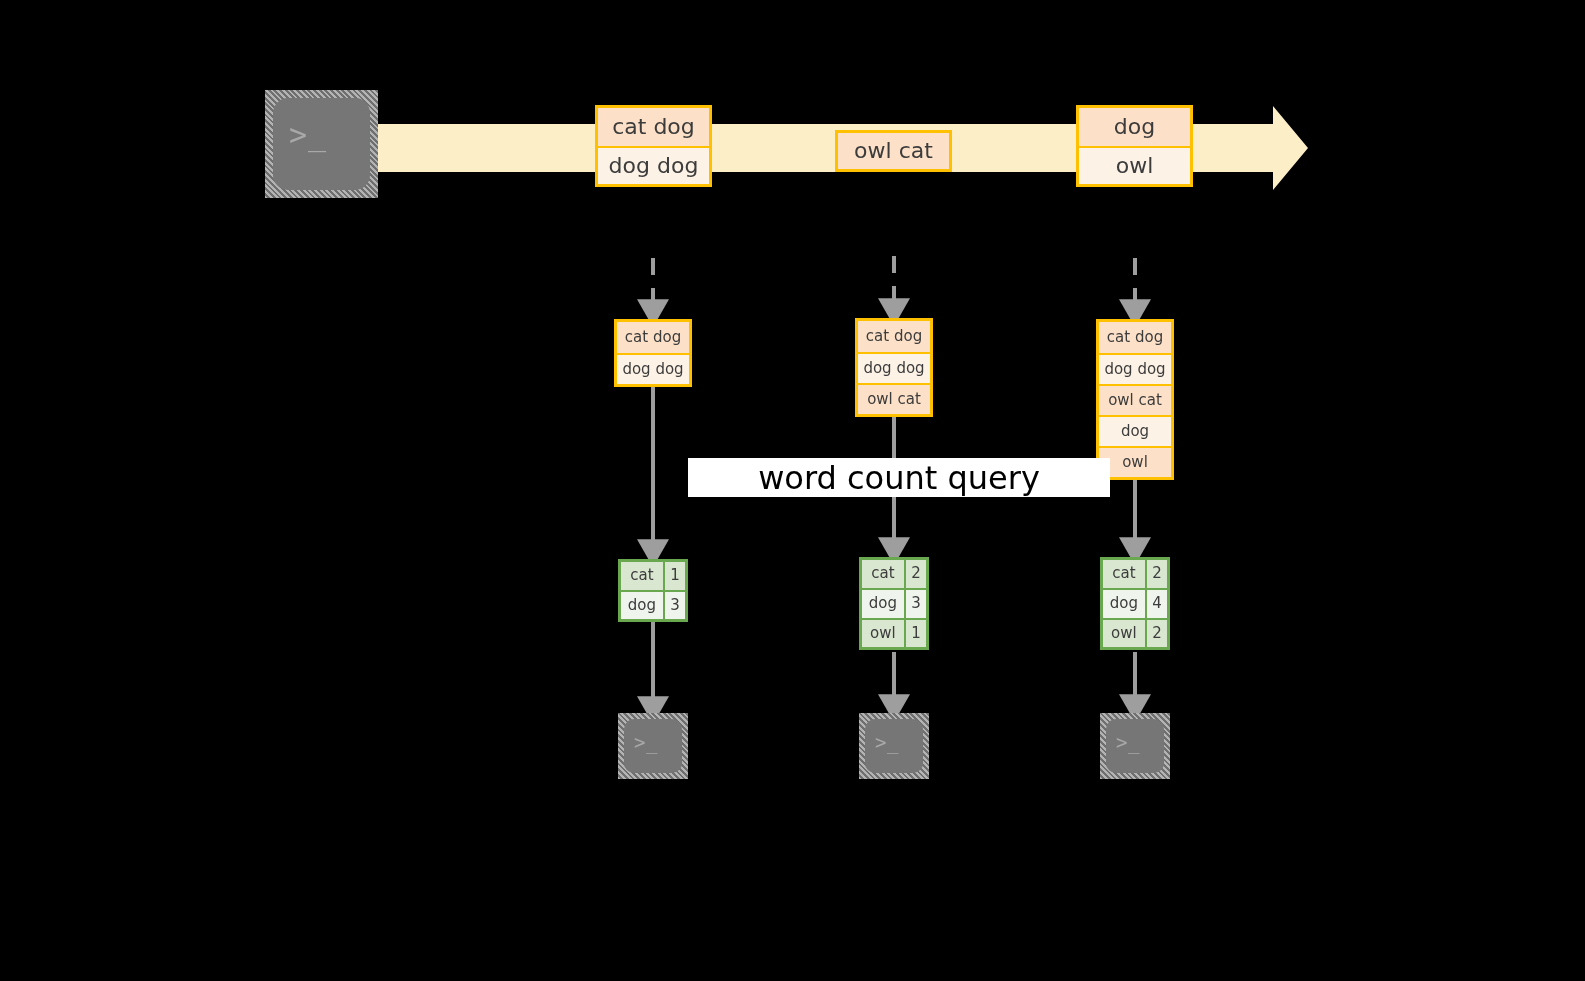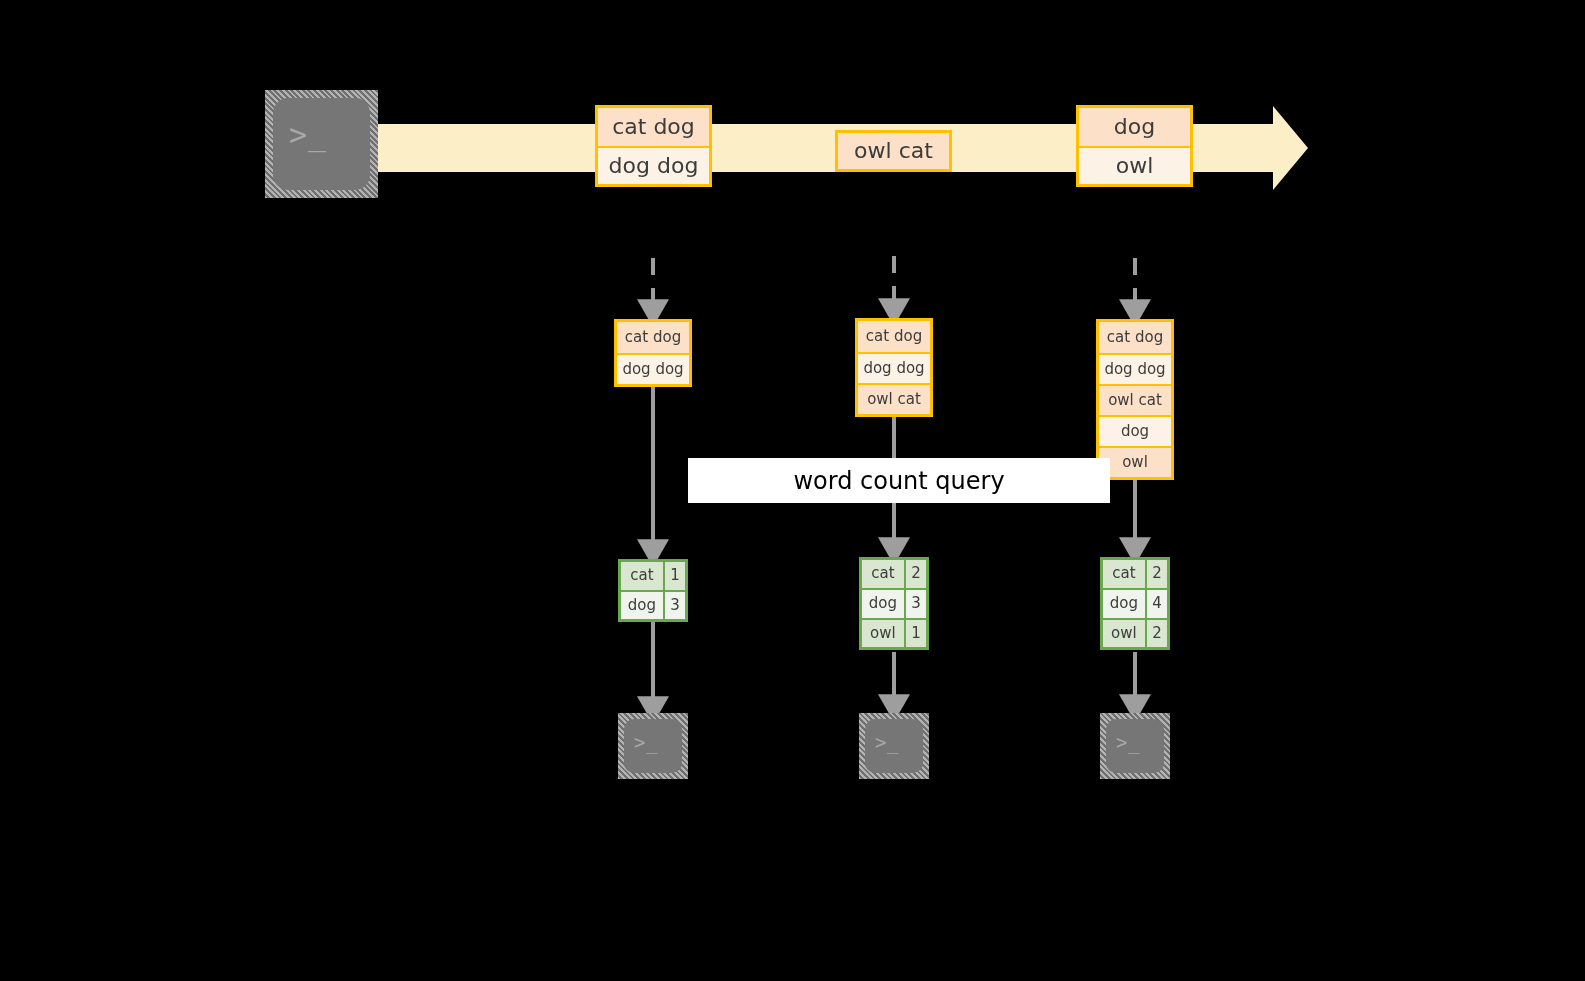--- a/index.html
+++ b/index.html
@@ -125,24 +125,24 @@
   .res-table .rrow.light .rcell { background: #EFF4EC; }
 
   #res-1 { left: 618px;  top: 559px; }
   #res-2 { left: 859px;  top: 557px; }
   #res-3 { left: 1100px; top: 557px; }
 
   
   #query-label {
     position: absolute;
     left: 688px; top: 458px;
-    width: 422px; height: 45px;
+    width: 422px; height: 39px;
     background: #ffffff;
     color: #000000;
-    font-size: 24px;
+    font-size: 32px;
     display: flex;
     align-items: center;
     justify-content: center;
     line-height: 1;
   }
 </style>
 </head>
 <body>
 
 <svg id="canvas" viewBox="0 0 1585 981" xmlns="http://www.w3.org/2000/svg">

